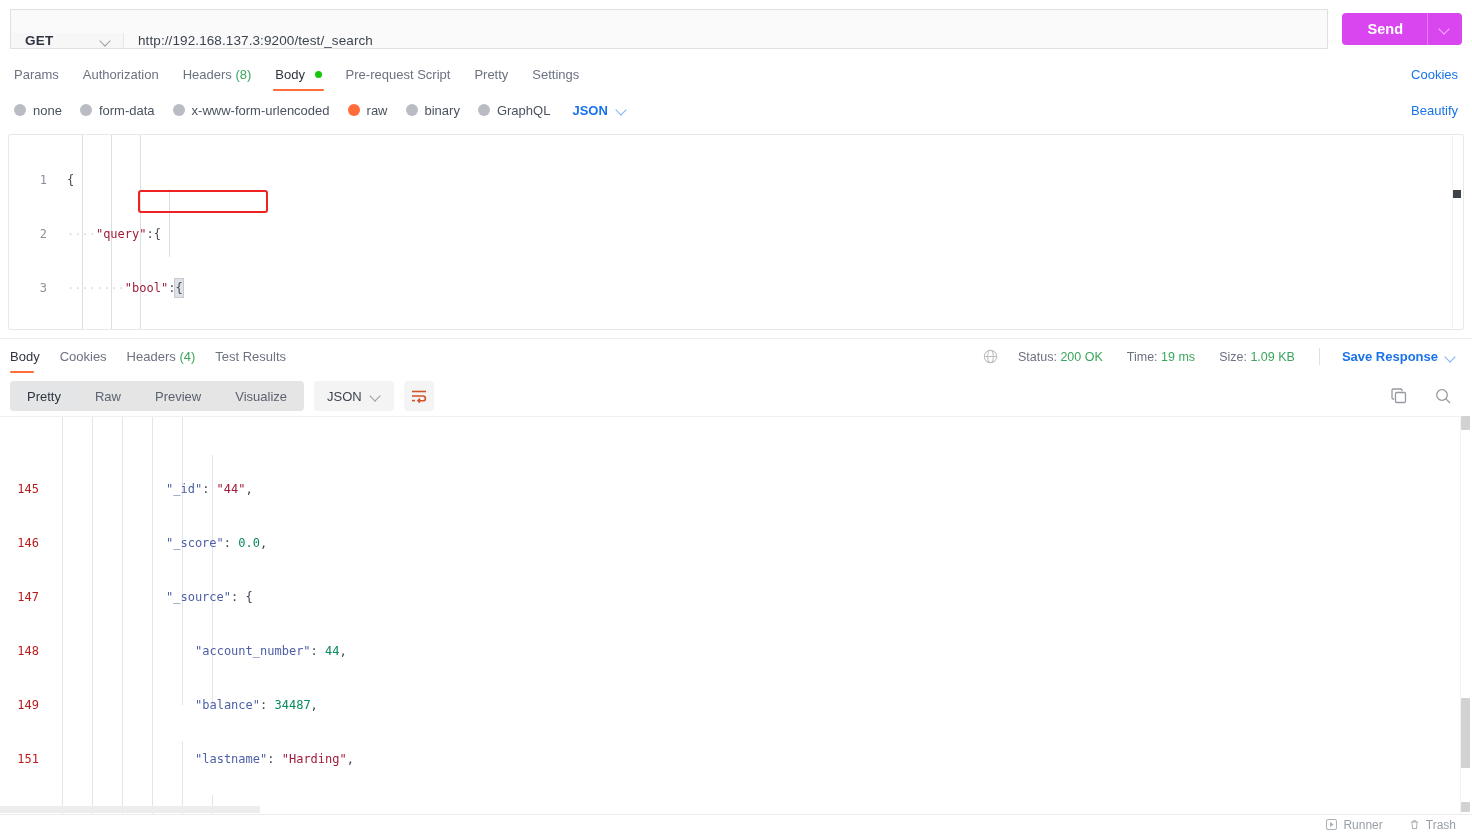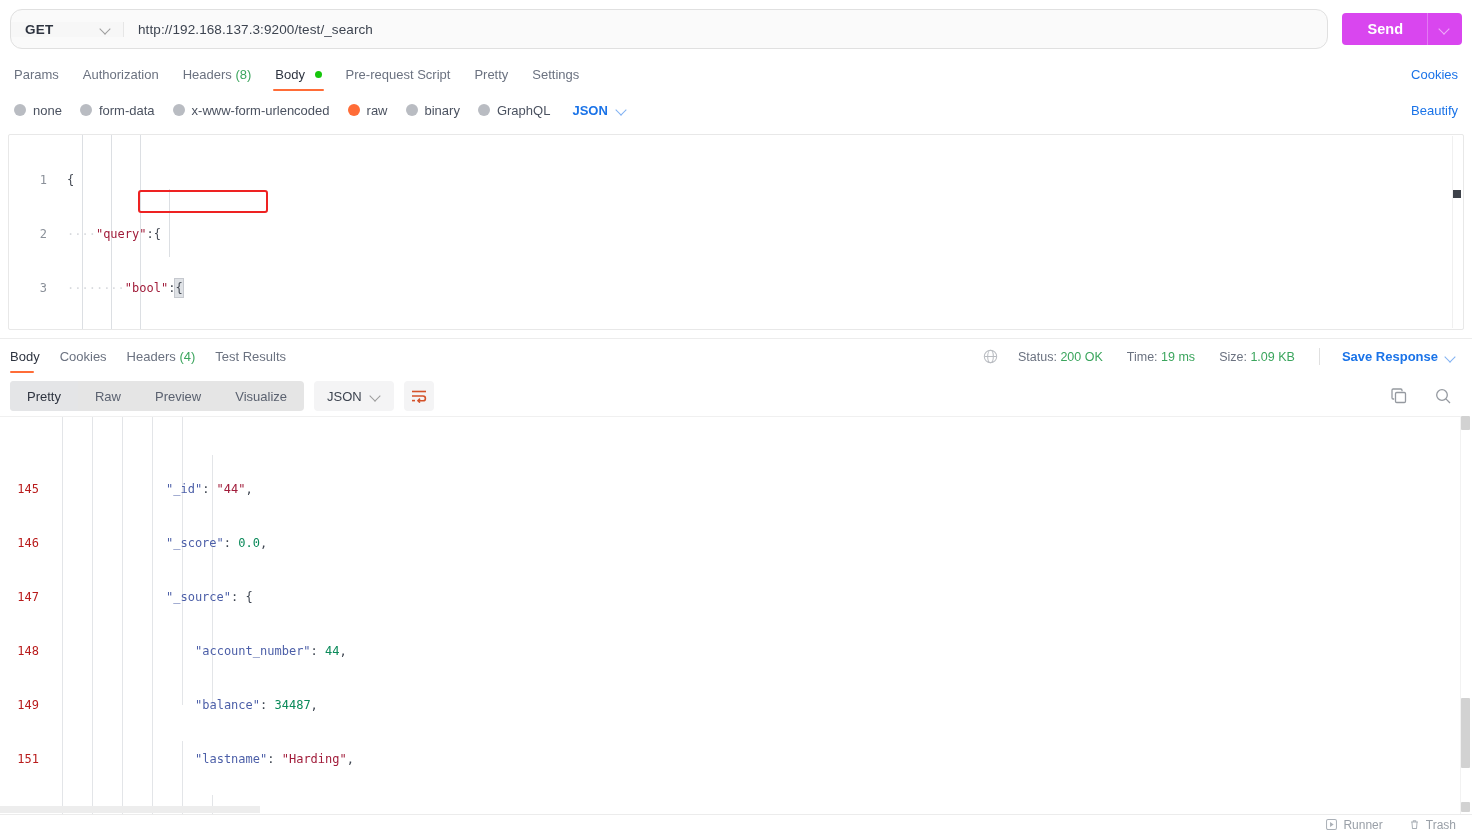--- a/index.html
+++ b/index.html
@@ -12,22 +12,22 @@
     overflow: hidden;
   }
   .app { position: relative; width: 1472px; height: 834px; background:#fff; }
 
   
   .urlbar-row {
     position: absolute; left: 0; top: 0; width: 1472px; height: 58px;
     display: flex; align-items: center; padding: 0 10px 0 10px; gap: 0;
   }
   .method-url {
-    display: flex; align-items: center; flex: 1 1 auto; height: 40px;
-    border: 1px solid #e0e0e0; border-radius: 12px; overflow: hidden;
+    display: flex; align-items: flex-end; flex: 1 1 auto; height: 40px;
+    border: 1px solid #e0e0e0; border-radius: 0; overflow: hidden;
     background: #fafafa;
   }
   .method-select {
     width: 113px; display: flex; align-items: center; justify-content: space-between;
     padding: 0 12px 0 14px; border-right: 1px solid #e6e6e6;
     font-size: 13.5px; font-weight: 600; color: #2e3440; background: #f7f7f7;
     cursor: pointer; letter-spacing: .2px;
   }
   .chev { display:inline-block; width:10px; height:10px; position:relative; opacity:.55;}
   .chev::before{

